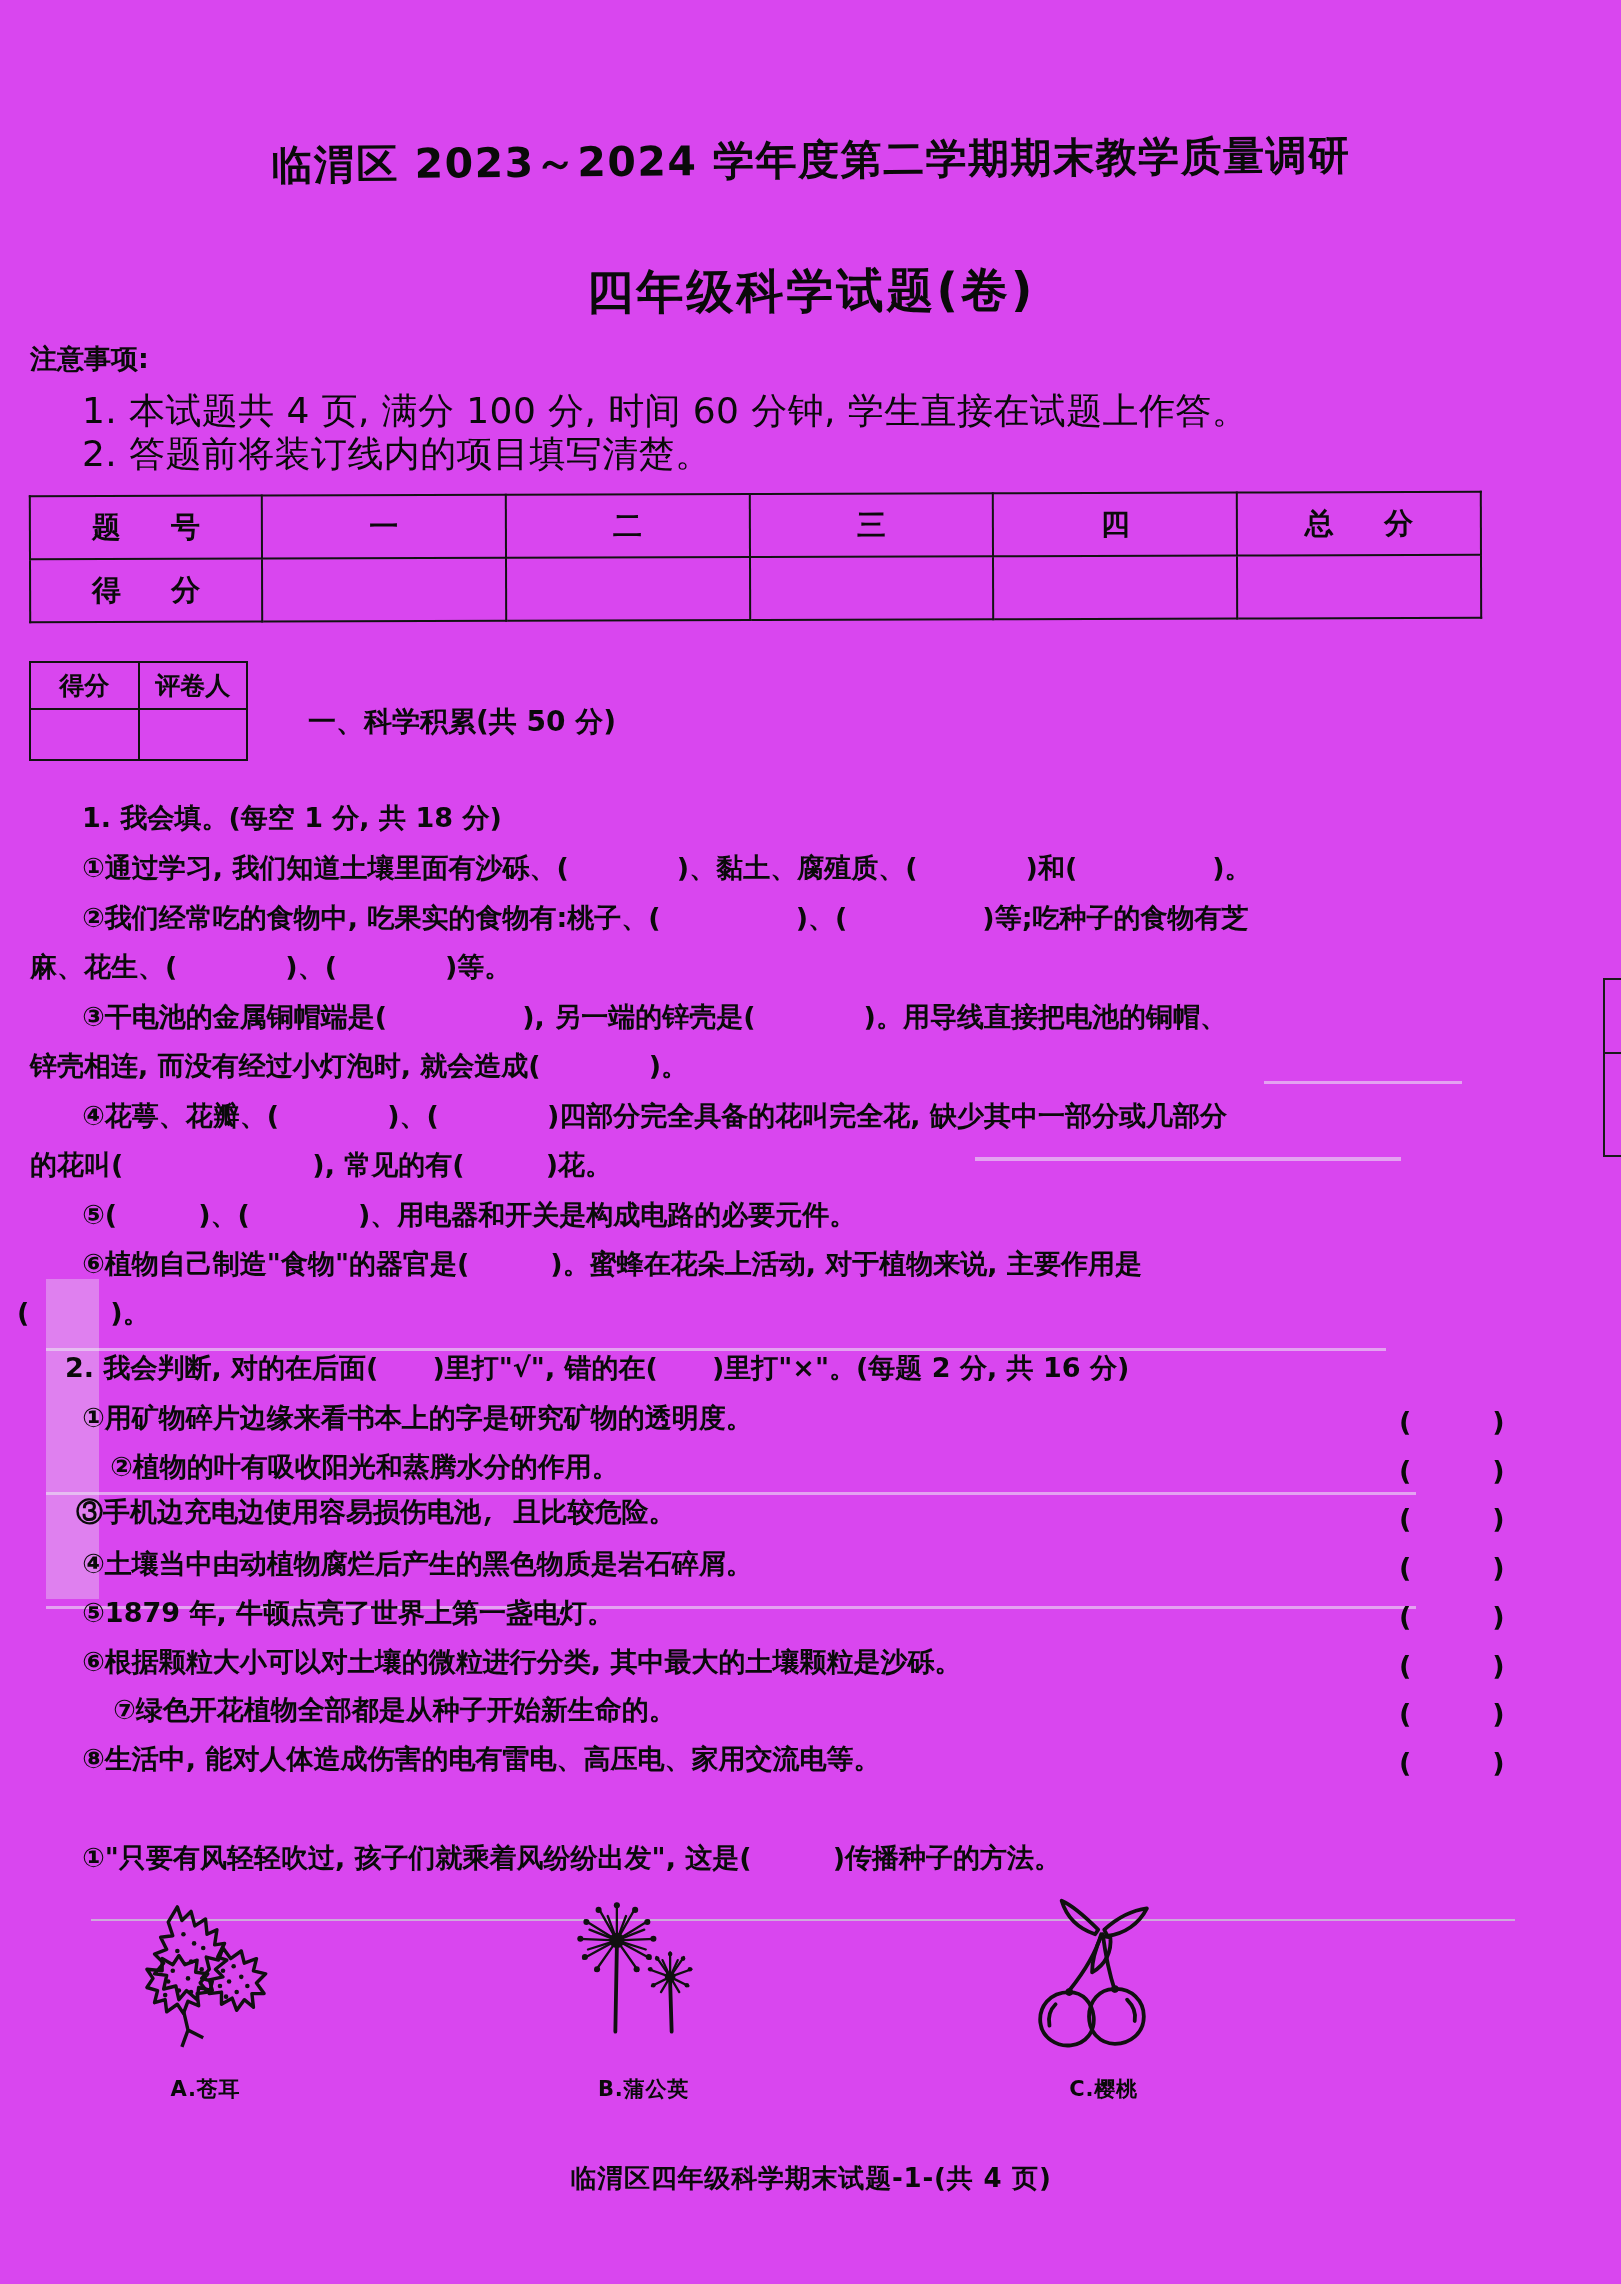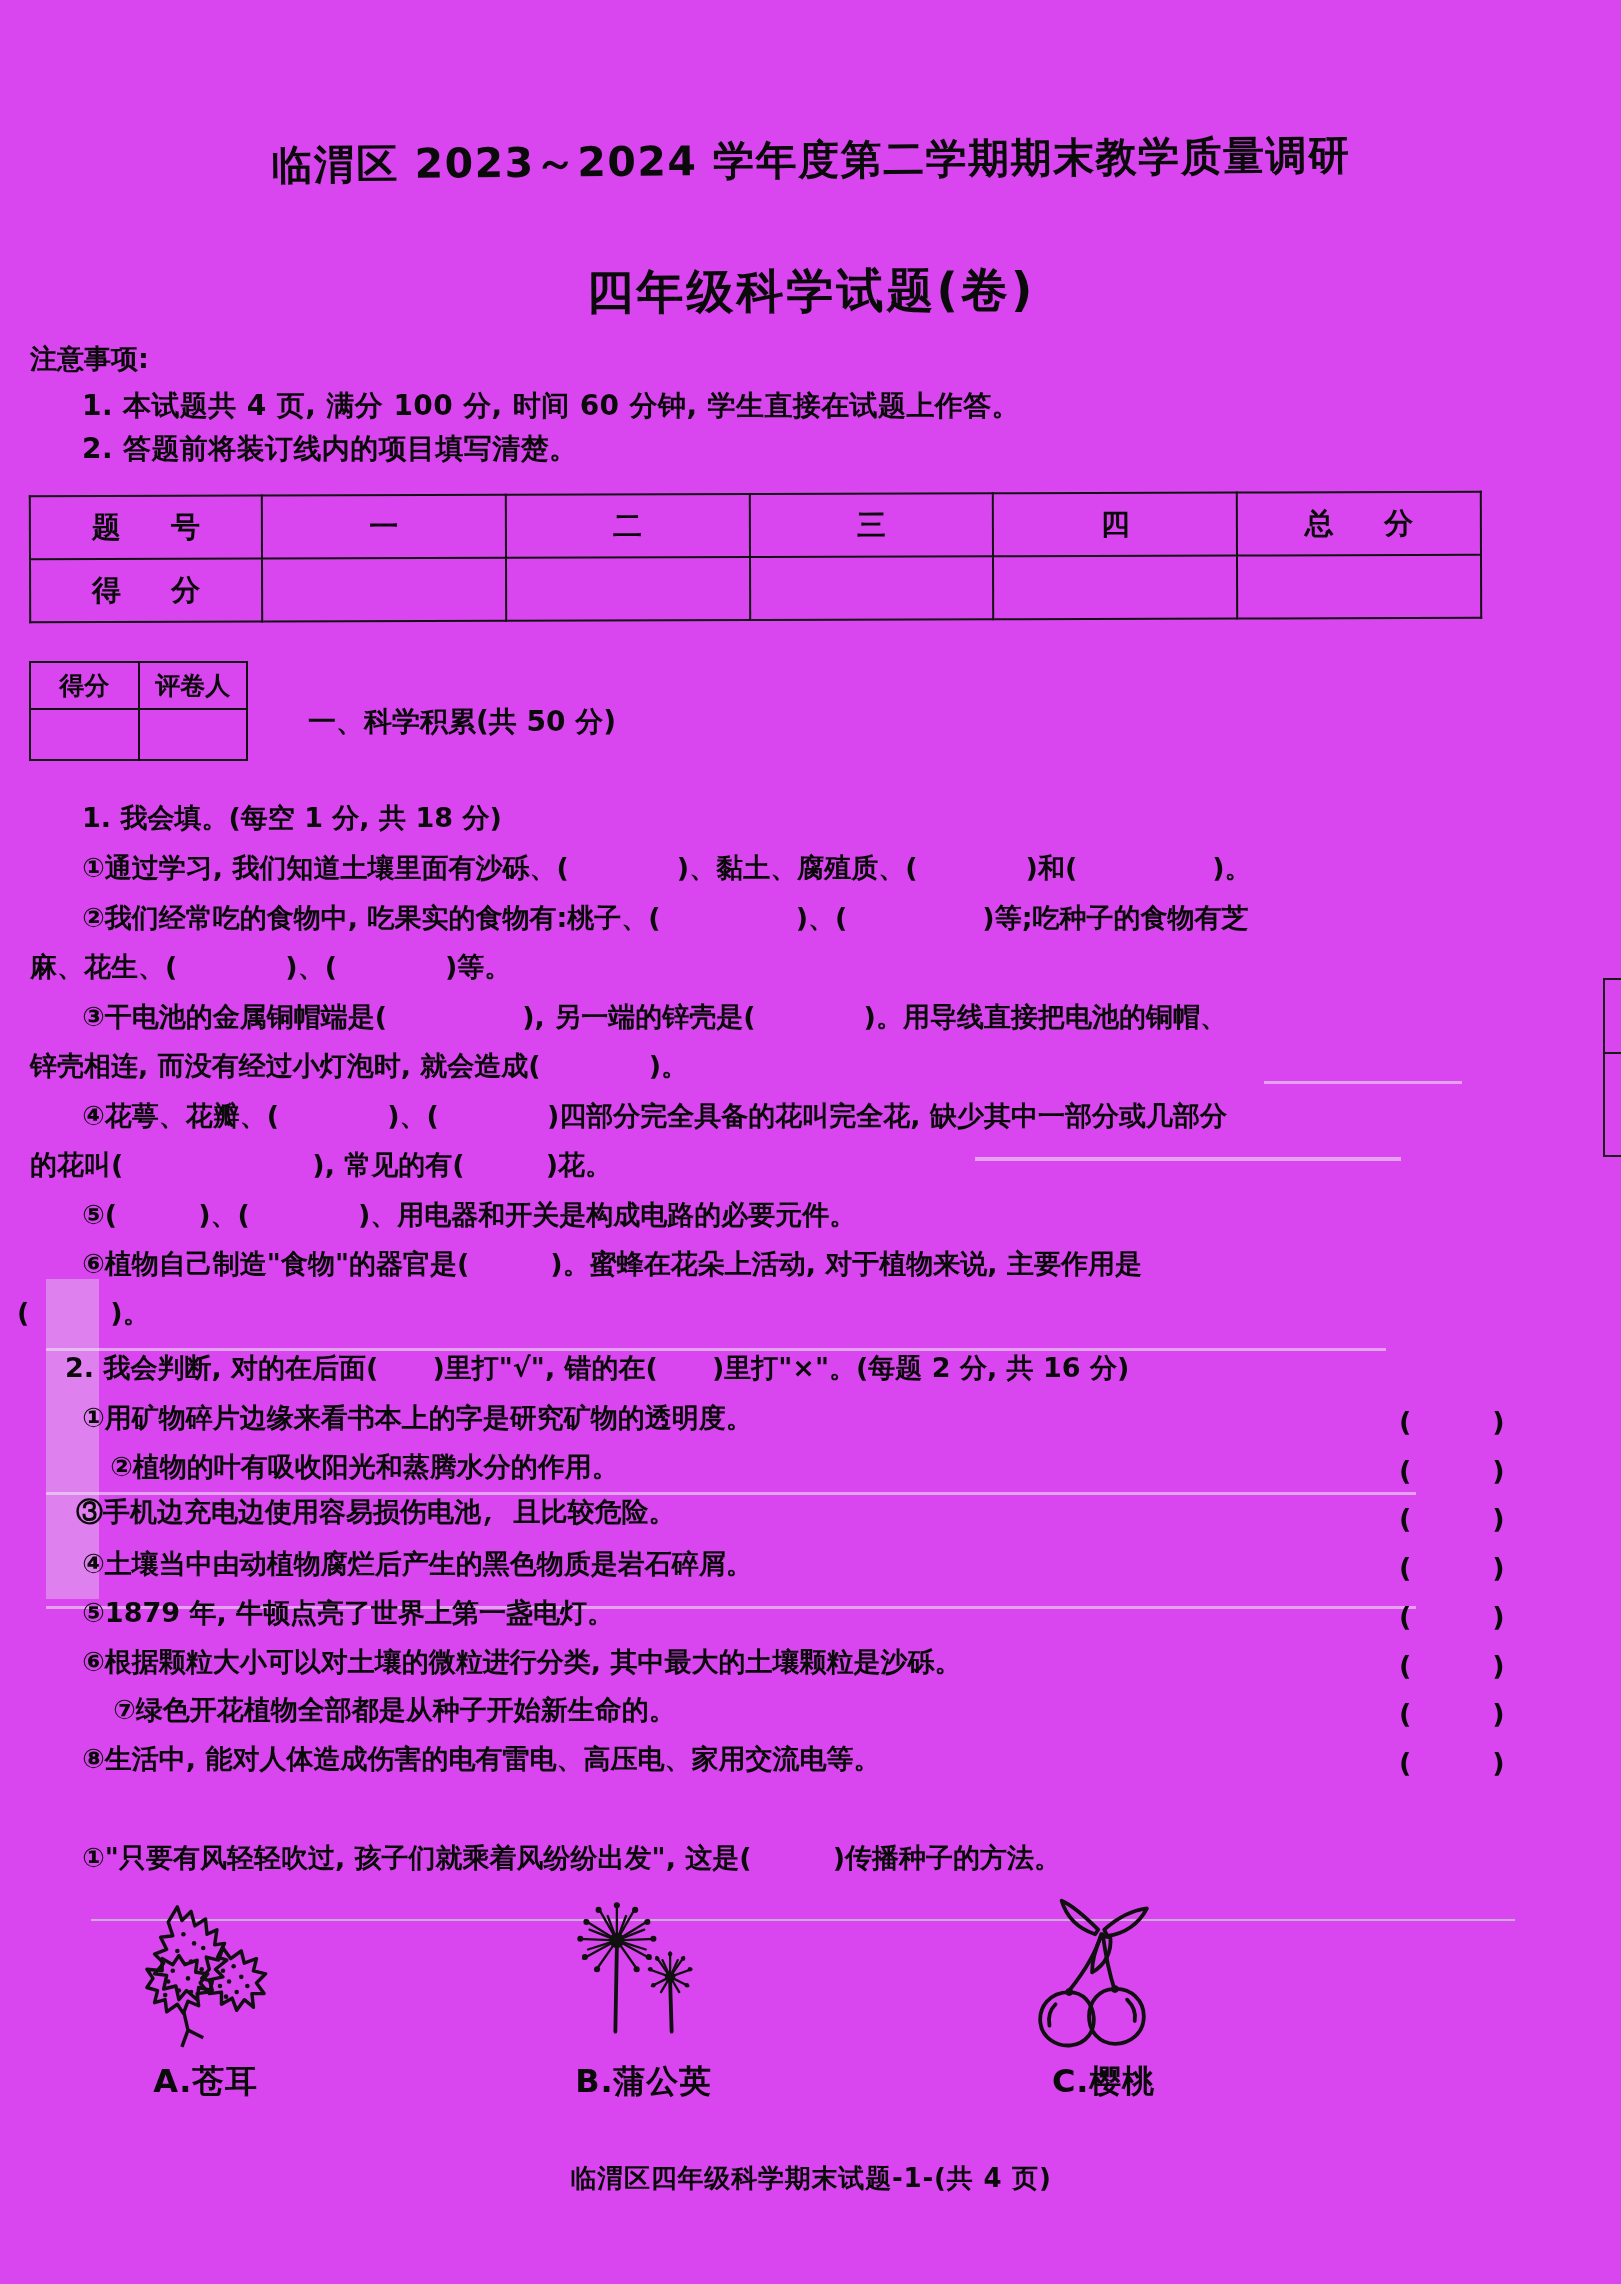--- a/index.html
+++ b/index.html
@@ -59,22 +59,22 @@
   
   .notice-head {
     position: absolute;
     left: 30px;
     top: 341px;
     font-size: 27px;
     font-weight: 700;
   }
   .notice-line {
     position: absolute;
-    font-size: 28px;
-    font-weight: 700;
+    font-size: 36px;
+    font-weight: 400;
     letter-spacing: 0.4px;
     white-space: nowrap;
   }
   .notice-1 { left: 82px; top: 387px; }
   .notice-2 { left: 82px; top: 430px; }
 
   
   table.score-table {
     position: absolute;
     left: 29px;
@@ -153,22 +153,22 @@
   .fig {
     position: absolute;
     width: 251px;
     text-align: center;
   }
   .fig-a { left: 80px; }
   .fig-b { left: 518px; }
   .fig-c { left: 978px; }
   .fig svg { display: block; margin: 0 auto; }
   .fig-label {
-    margin-top: 0;
-    font-size: 32px;
+    margin-top: 15px;
+    font-size: 21px;
     font-weight: 700;
     letter-spacing: 0.8px;
   }
 
   
   .scan-line {
     position: absolute;
     left: 91px;
     top: 1919px;
     width: 1424px;

